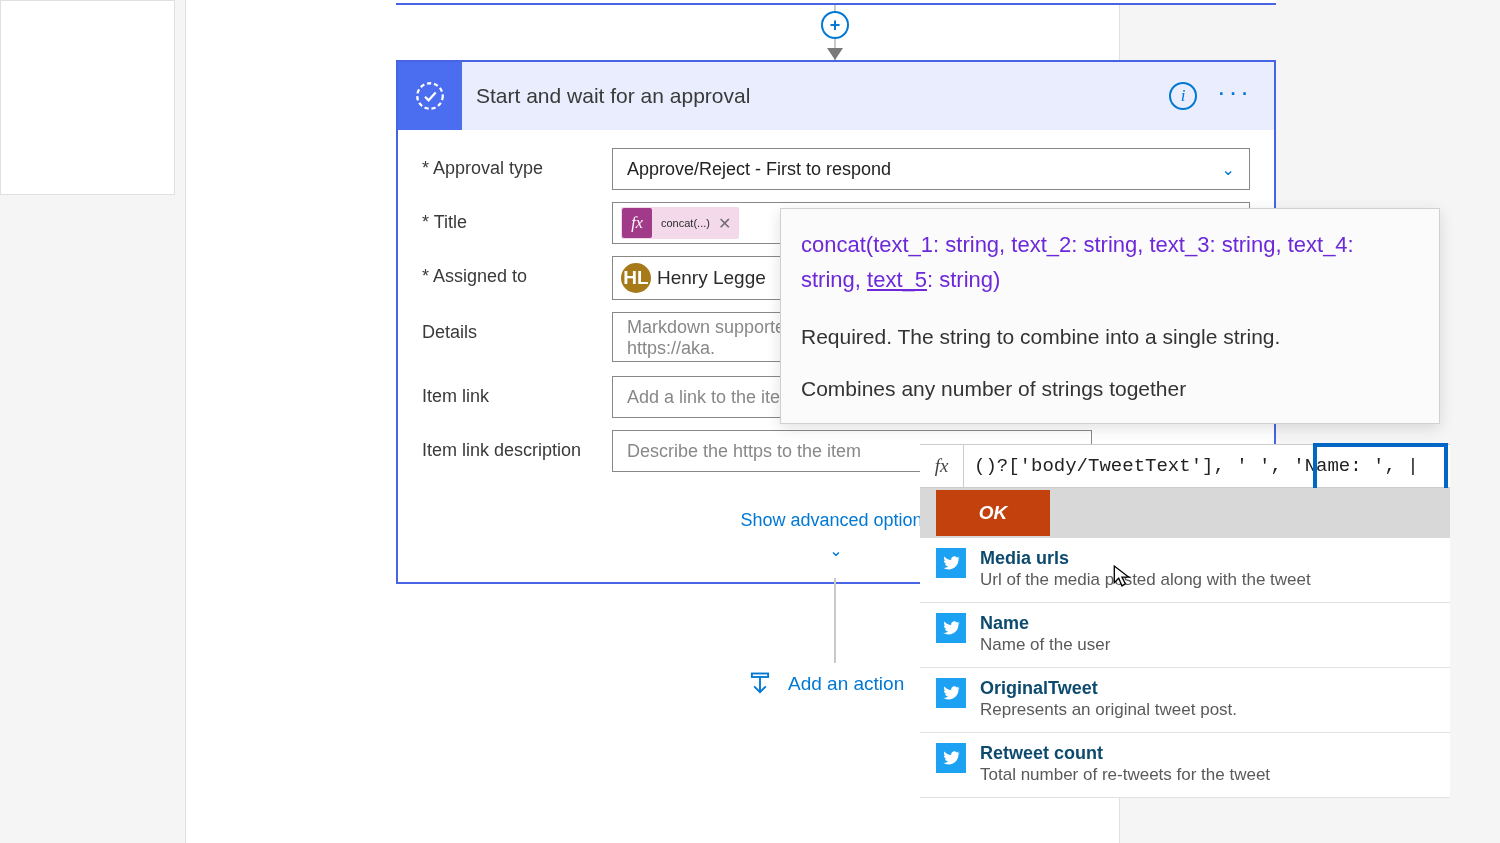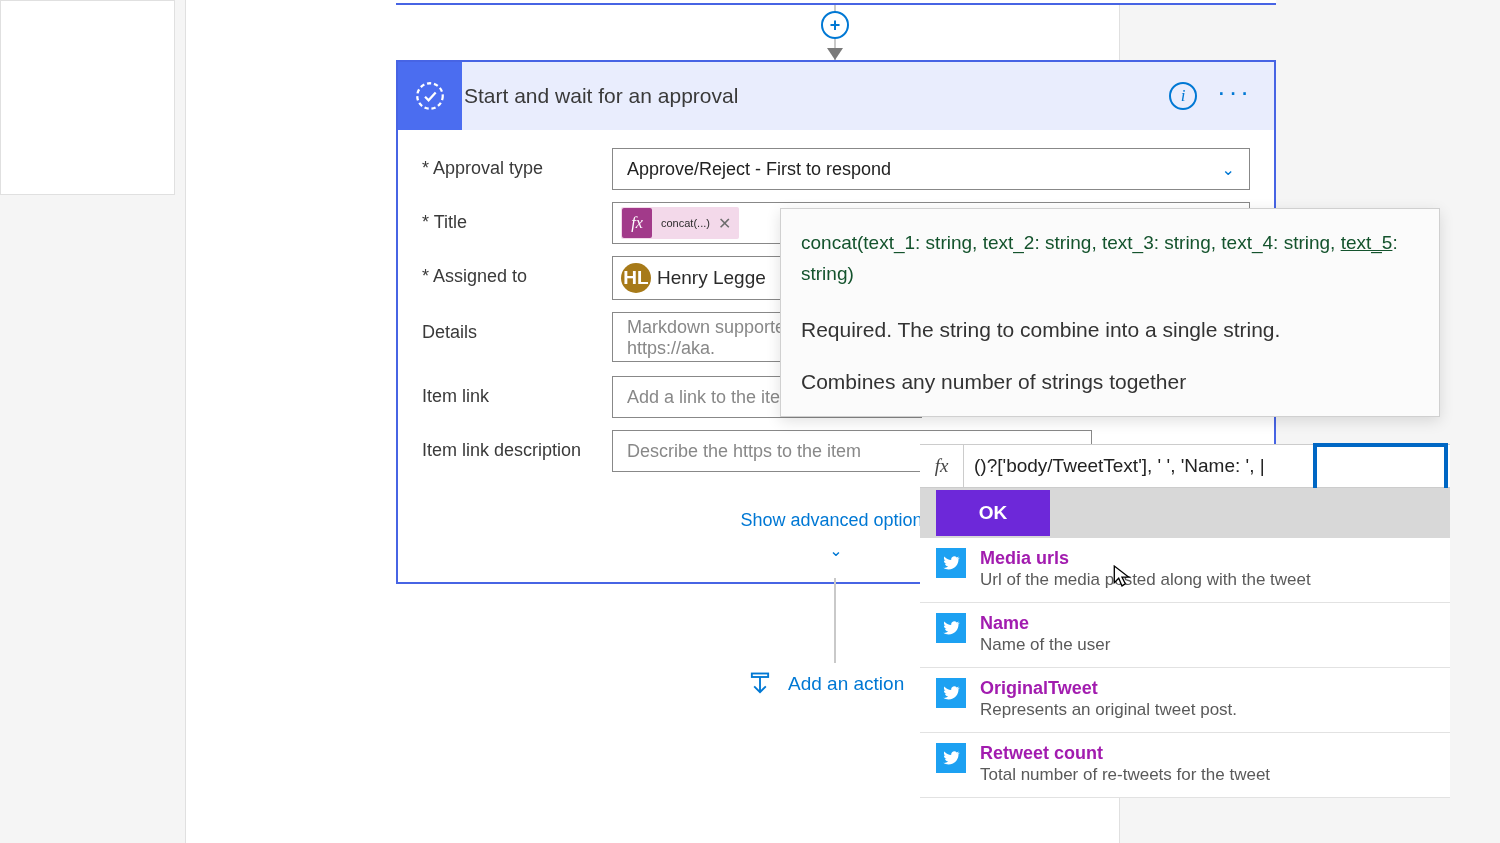--- a/index.html
+++ b/index.html
@@ -12,21 +12,21 @@
   .top-stub { position: absolute; left: 210px; top: 0; width: 880px; height: 5px; background: #fff; border-bottom: 2px solid #4764e4; }
 
   .connector { position: absolute; left: 648px; top: 5px; width: 2px; height: 55px; background: #c9c9c9; }
   .connector-arrow { position: absolute; left: 641px; top: 48px; width: 0; height: 0; border-left: 8px solid transparent; border-right: 8px solid transparent; border-top: 12px solid #7a7a7a; }
   .plus-circle { position: absolute; left: 635px; top: 11px; width: 28px; height: 28px; border-radius: 50%; background: #fff; border: 2px solid #0078d4; color: #0078d4; display: flex; align-items: center; justify-content: center; font-size: 18px; font-weight: bold; cursor: pointer; }
 
   .card { position: absolute; left: 210px; top: 60px; width: 880px; background: #fff; border: 2px solid #4764e4; }
   .card-header { display: flex; align-items: center; height: 68px; background: #e9edfd; }
   .card-icon-box { width: 64px; height: 68px; background: #4b6df0; display: flex; align-items: center; justify-content: center; }
   .card-icon-box svg { width: 34px; height: 34px; }
-  .card-title { flex: 1; padding-left: 2px; font-size: 21px; color: #3a3a3a; }
+  .card-title { flex: 1; padding-left: 14px; font-size: 21px; color: #3a3a3a; }
   .card-actions { display: flex; align-items: center; gap: 20px; padding-right: 22px; }
   .info-circle { width: 28px; height: 28px; border: 2px solid #0078d4; border-radius: 50%; display: flex; align-items: center; justify-content: center; color: #0078d4; font-size: 17px; font-style: italic; font-family: Georgia, serif; cursor: pointer; }
   .ellipsis { color: #0078d4; font-size: 26px; letter-spacing: 3px; cursor: pointer; line-height: 10px; padding-bottom: 8px; }
 
   .card-body { padding: 18px 24px 12px 24px; }
   .form-row { display: flex; align-items: flex-start; margin-bottom: 12px; }
   .form-label { width: 190px; padding-top: 10px; font-size: 18px; color: #3a3a3a; }
   .form-label .req { color: #3a3a3a; }
   .form-control { flex: 1; position: relative; }
   .select-box { border: 1px solid #888; height: 42px; display: flex; align-items: center; padding: 8px 14px; font-size: 18px; color: #222; justify-content: space-between; cursor: pointer; background: #fff; }
@@ -48,43 +48,43 @@
   .spinner-stub .num { font-size: 14px; margin: 1px 0; }
 
   .advanced { padding: 14px 24px 22px 24px; font-size: 18px; color: #0078d4; display: flex; align-items: center; gap: 10px; cursor: pointer; flex-direction: column; }
 
   .connector2 { position: absolute; left: 648px; top: 578px; width: 2px; height: 85px; background: #c9c9c9; }
   .add-action { position: absolute; left: 560px; top: 670px; display: flex; align-items: center; gap: 14px; color: #0078d4; font-size: 19px; cursor: pointer; text-align: center; }
   .add-action svg { width: 28px; height: 28px; }
 
   
   .tooltip { position: absolute; left: 780px; top: 208px; width: 660px; background: #fbfbfb; border: 1px solid #d0d0d0; padding: 18px 20px 22px 20px; box-shadow: 0 4px 14px rgba(0,0,0,0.12); }
-  .tooltip-sig { font-family: Consolas, monospace; font-size: 19px; color: #14532d; line-height: 1.6; }
+  .tooltip-sig { font-family: Consolas, monospace; font-size: 22px; color: #6d28d9; line-height: 1.6; }
   .tooltip-sig .u { text-decoration: underline; }
   .tooltip-desc { margin-top: 28px; font-size: 21px; color: #333; }
   .tooltip-desc2 { margin-top: 28px; font-size: 21px; color: #333; }
 
   
   .expr-panel { position: absolute; left: 920px; top: 444px; width: 530px; background: #fbfbfb; }
   .fx-row { display: flex; align-items: center; height: 44px; background: #fff; border-top: 1px solid #ccc; border-bottom: 1px solid #ccc; }
   .fx-label { width: 44px; font-style: italic; font-family: Georgia, serif; font-size: 19px; color: #444; text-align: center; border-right: 1px solid #ccc; height: 100%; display: flex; align-items: center; justify-content: center; }
-  .fx-input { flex: 1; font-family: Liberation Sans, sans-serif; font-size: 19px; color: #222; padding: 0 10px; display: flex; align-items: center; overflow: hidden; white-space: nowrap; }
+  .fx-input { flex: 1; font-family: Liberation Mono, monospace; font-size: 19px; color: #222; padding: 0 10px; display: flex; align-items: center; overflow: hidden; white-space: nowrap; }
   .fx-highlight { position: absolute; border: 4px solid #0067c4; height: 49px; width: 135px; right: 2px; top: -2px; pointer-events: none; }
 
   .ok-row { height: 50px; background: #d8d8d8; display: flex; align-items: center; padding-left: 16px; }
-  .ok-btn { background: #6d28d9; color: #fff; width: 114px; height: 46px; display: flex; align-items: center; justify-content: center; font-size: 19px; font-weight: 600; border: none; cursor: pointer; }
+  .ok-btn { background: #c2410c; color: #fff; width: 114px; height: 46px; display: flex; align-items: center; justify-content: center; font-size: 19px; font-weight: 600; border: none; cursor: pointer; font-style: italic; }
   .cursor-img { position: absolute; left: 193px; top: 77px; }
   .cursor-img svg { width: 18px; height: 22px; }
 
   .dyn-list { background: #fff; }
   .dyn-item { display: flex; gap: 14px; padding: 10px 16px 12px 16px; border-bottom: 1px solid #e2e2e2; cursor: pointer; }
   .dyn-icon { width: 30px; height: 30px; background: #1da1f2; display: flex; align-items: center; justify-content: center; flex-shrink: 0;}
   .dyn-icon svg { width: 20px; height: 20px; fill: #fff; }
   .dyn-text { flex: 1; }
-  .dyn-title { font-size: 18px; font-weight: 600; color: #a21caf; }
+  .dyn-title { font-size: 18px; font-weight: 600; color: #0c4a6e; }
   .dyn-desc { font-size: 17px; color: #5a5a5a; margin-top: 1px; }
 </style>
 </head>
 <body>
 
 <div class="sidebar-stub"></div>
 
 <div class="canvas">
   <div class="top-stub"></div>
   <div class="connector"></div>

